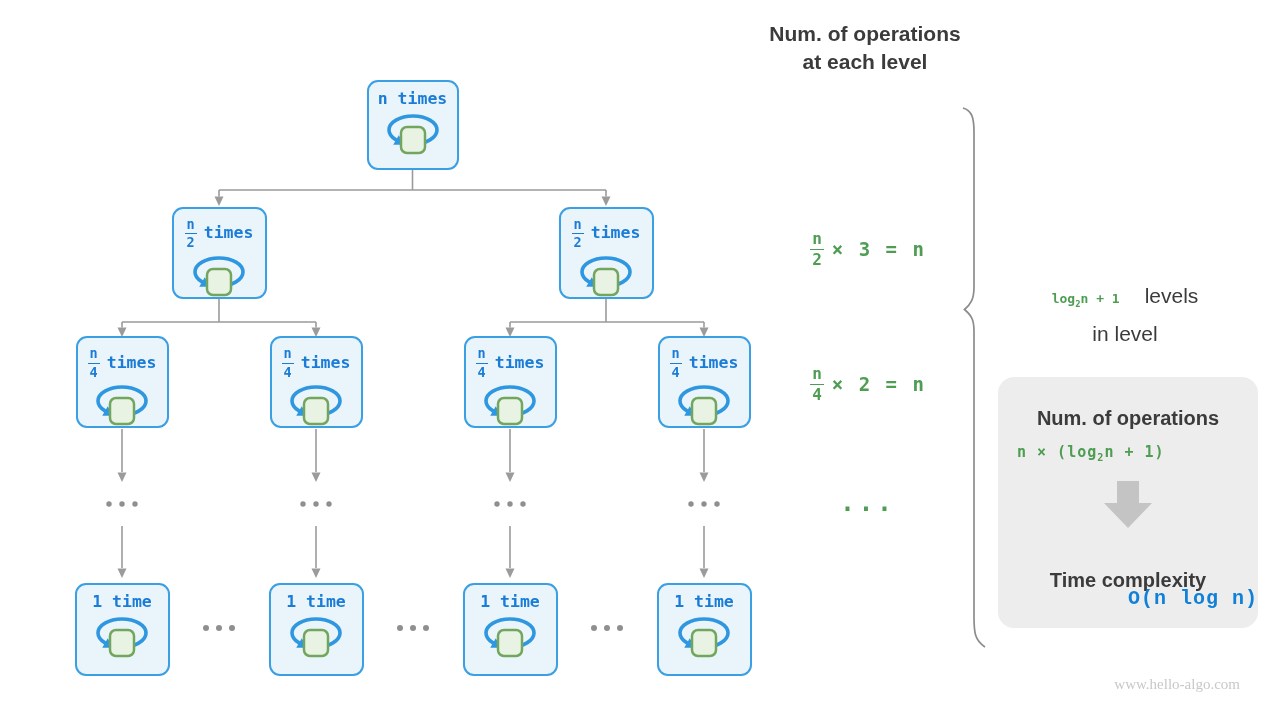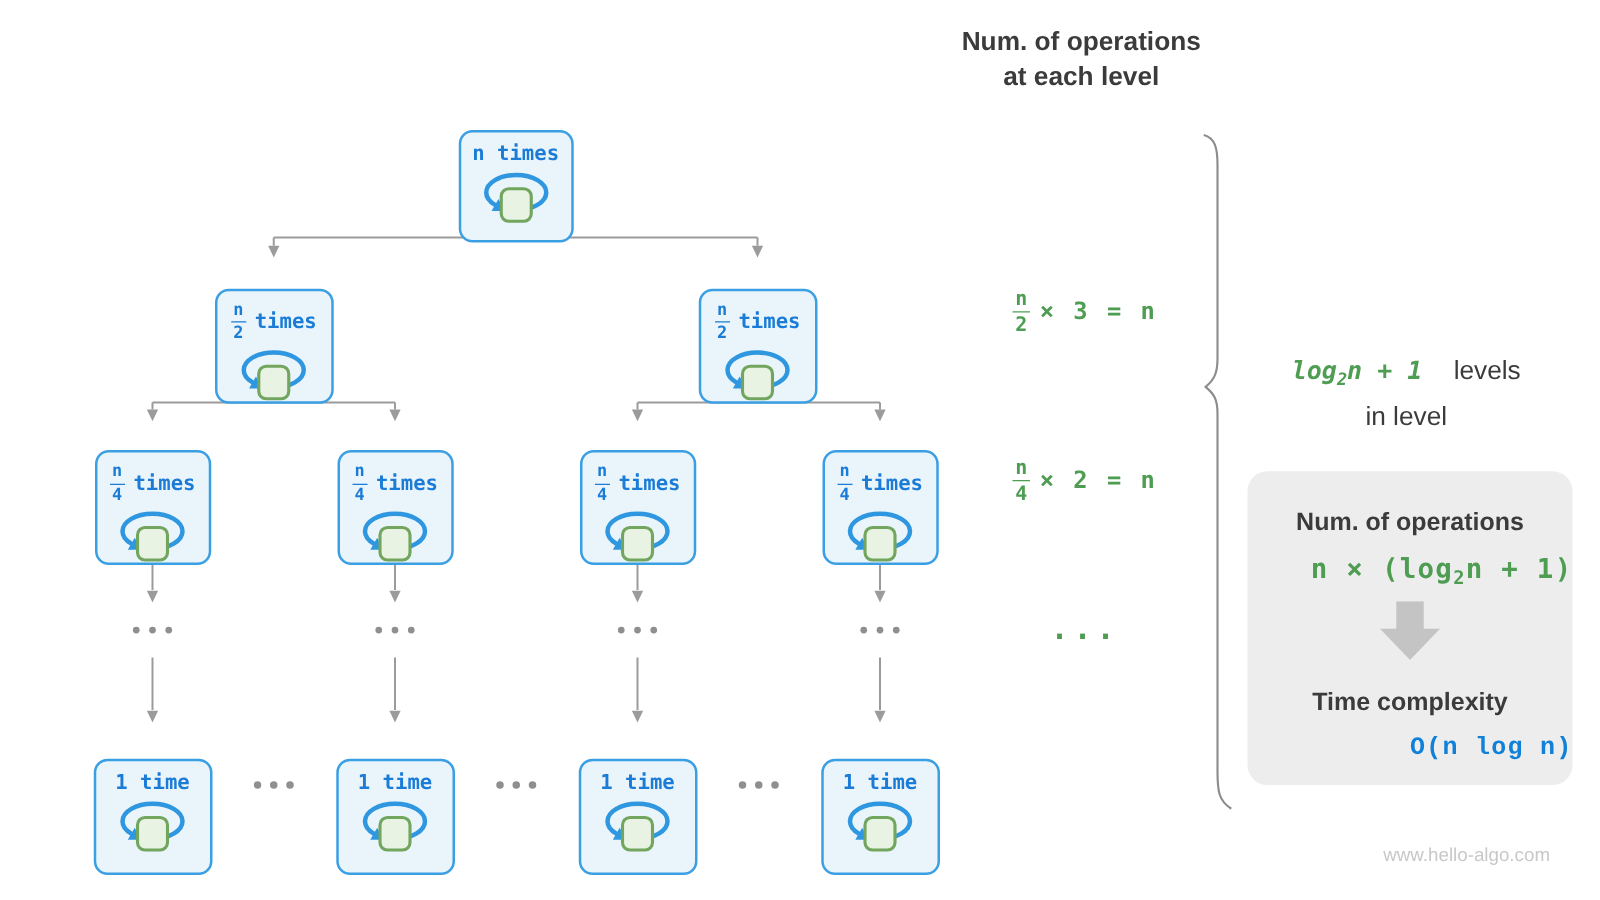--- a/index.html
+++ b/index.html
@@ -4,21 +4,21 @@
 <style>
   html,body{margin:0;padding:0;background:#ffffff;}
   #canvas{position:relative;width:1280px;height:720px;background:#ffffff;overflow:hidden;
           font-family:"Liberation Sans",sans-serif;}
   svg{display:block;}
   #overlay{position:absolute;left:0;top:0;}
 
   
   .node{position:absolute;background:#eaf4fb;border:2.5px solid #3b9fe3;border-radius:11px;
         box-sizing:border-box;display:flex;flex-direction:column;align-items:center;
-        justify-content:flex-start;padding:9px 4px 0;margin-top:24px;}
+        justify-content:flex-start;padding:9px 4px 0;}
   .nlabel{font-family:"DejaVu Sans Mono",monospace;font-weight:600;color:#1a7cd6;
           font-size:16.5px;line-height:1;display:flex;align-items:center;gap:7px;}
   .frac{display:inline-flex;flex-direction:column;align-items:center;font-size:13.5px;
         font-weight:700;line-height:1;}
   .frac .num{border-bottom:1.8px solid currentColor;padding:0 2px 2px;}
   .frac .den{padding-top:2px;}
   .loopwrap{margin-top:5px;}
 
   
   .oprow{position:absolute;left:768px;width:200px;display:flex;align-items:center;
@@ -26,39 +26,39 @@
          color:#4e9d52;font-size:19px;letter-spacing:2px;}
   .oprow .frac{font-size:16px;letter-spacing:0;margin-right:8px;}
   .opdots{font-size:24px;letter-spacing:4px;}
 
   .colhead{position:absolute;left:745px;top:20px;width:240px;text-align:center;
            font-weight:bold;font-size:21px;color:#3b3b3b;line-height:28px;}
 
   .bracelabel{position:absolute;left:1002px;top:281px;width:246px;text-align:center;
               color:#3b3b3b;font-size:21px;font-weight:500;line-height:30px;}
   .bracelabel .green{font-family:"DejaVu Sans Mono",monospace;font-weight:700;
-                     color:#4e9d52;font-size:20px;font-style:italic;}
+                     color:#4e9d52;font-size:13px;}
   .bracelabel .darkpart{margin-left:25px;}
   sub{font-size:0.68em;}
 
   
   .panel{position:absolute;left:998px;top:377px;width:260px;height:251px;background:#ededed;
          border-radius:16px;}
   .panel .ptitle{position:absolute;width:100%;text-align:center;font-weight:bold;
                  font-size:20px;color:#3b3b3b;}
-  .panel .pformula{position:absolute;width:100%;text-align:right;
-                   font-family:"DejaVu Sans Mono",monospace;font-weight:700;font-size:22px;
-                   color:#4e9d52;letter-spacing:1px;}
+  .panel .pformula{position:absolute;width:100%;text-align:left;
+                   font-family:"DejaVu Sans Mono",monospace;font-weight:700;font-size:15px;
+                   color:#4e9d52;letter-spacing:1px;margin-left:19px;}
   .panel .pcomplexity{position:absolute;width:100%;text-align:right;
                       font-family:Liberation Mono, monospace;font-weight:700;font-size:20px;
                       color:#1080d8;letter-spacing:1px;}
   .panel .parrow{position:absolute;left:104px;top:104px;}
 
   .watermark{position:absolute;left:1040px;top:676px;width:200px;text-align:right;
-             font-family:Liberation Sans, sans-serif;font-size:15px;color:#c8c8c8;}
+             font-family:Liberation Serif, serif;font-size:15px;color:#c8c8c8;}
 </style>
 </head>
 <body>
 
 <div id="canvas">
 
   <svg id="overlay" width="1280" height="720" viewBox="0 0 1280 720">
     <g stroke="#9b9b9b" stroke-width="1.6" fill="none">
       <path d="M412.5,170 V190 M219,190 H606 M219,190 V196.5 M606,190 V196.5"></path>
       <path d="M219,298.5 V322 M122,322 H316 M122,322 V327.5 M316,322 V327.5"></path>
@@ -335,19 +335,19 @@
   <div class="panel">
     <div class="ptitle" style="top:30px">Num. of operations</div>
     <div class="pformula" style="top:66px">
       <span>n × (log</span><sub>2</sub><span>n + 1)</span>
     </div>
     <span class="parrow">
       <svg width="52" height="48" viewBox="0 0 52 48">
         <polygon points="15,0 37,0 37,22 50,22 26,47 2,22 15,22" fill="#c4c4c4"></polygon>
       </svg>
     </span>
-    <div class="ptitle" style="top:174px">Time complexity</div>
+    <div class="ptitle" style="top:192px">Time complexity</div>
     <div class="pcomplexity" style="top:210px">O(n log n)</div>
   </div>
 
   <div class="watermark">www.hello-algo.com</div>
 
 </div>
 
 </body></html>

